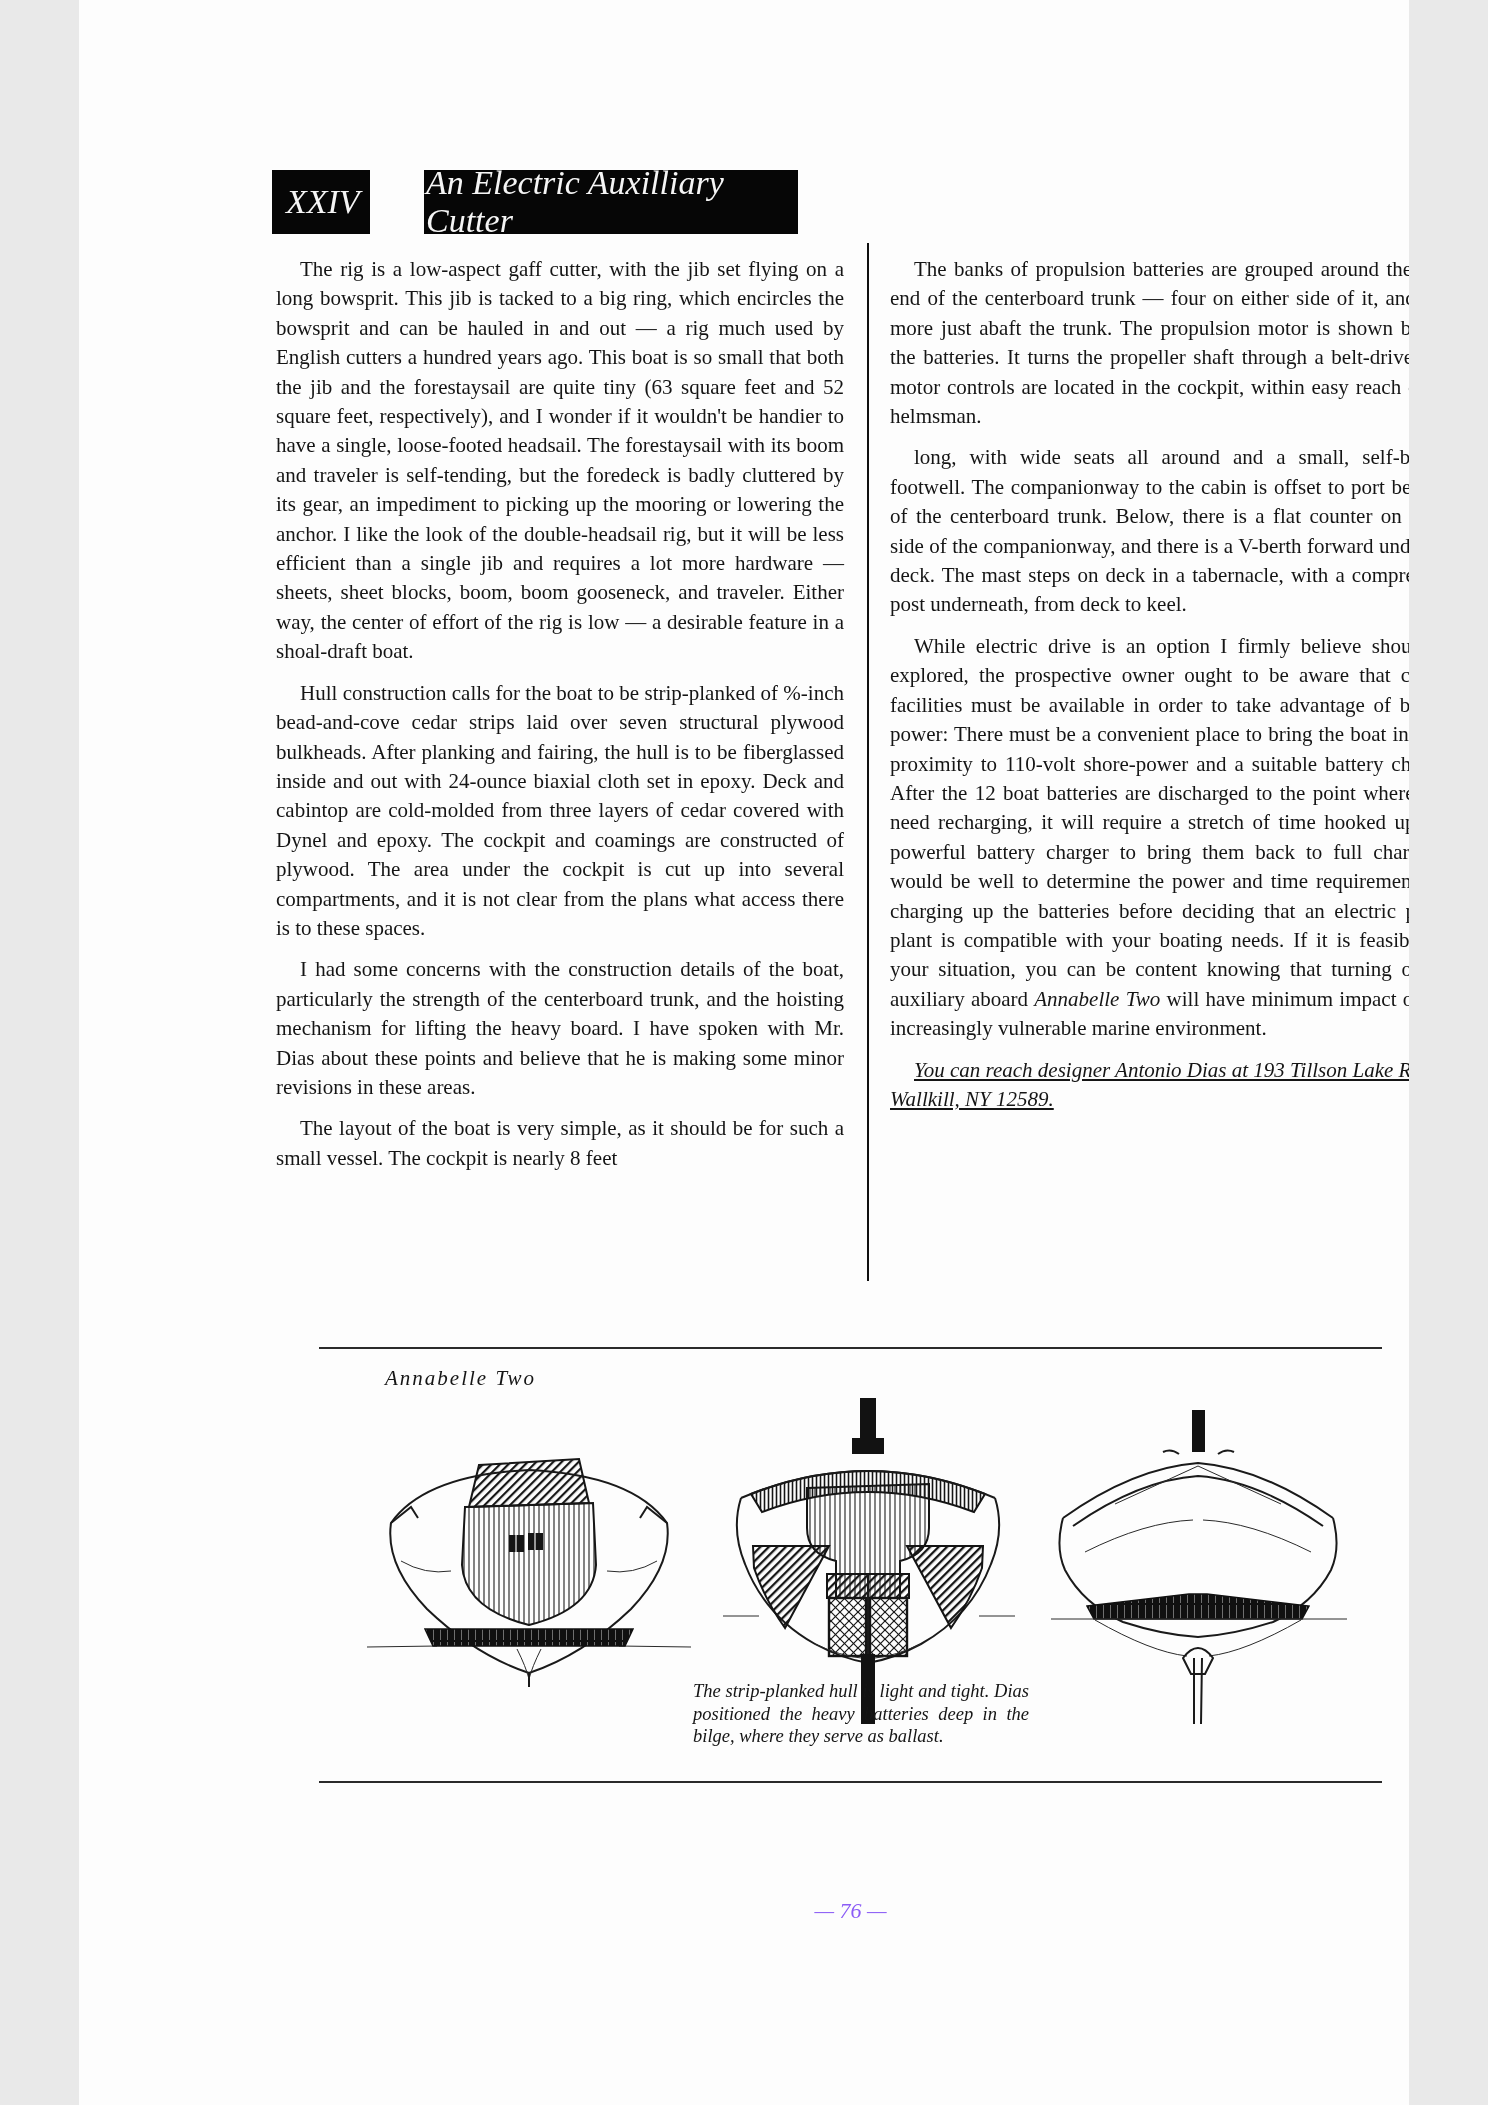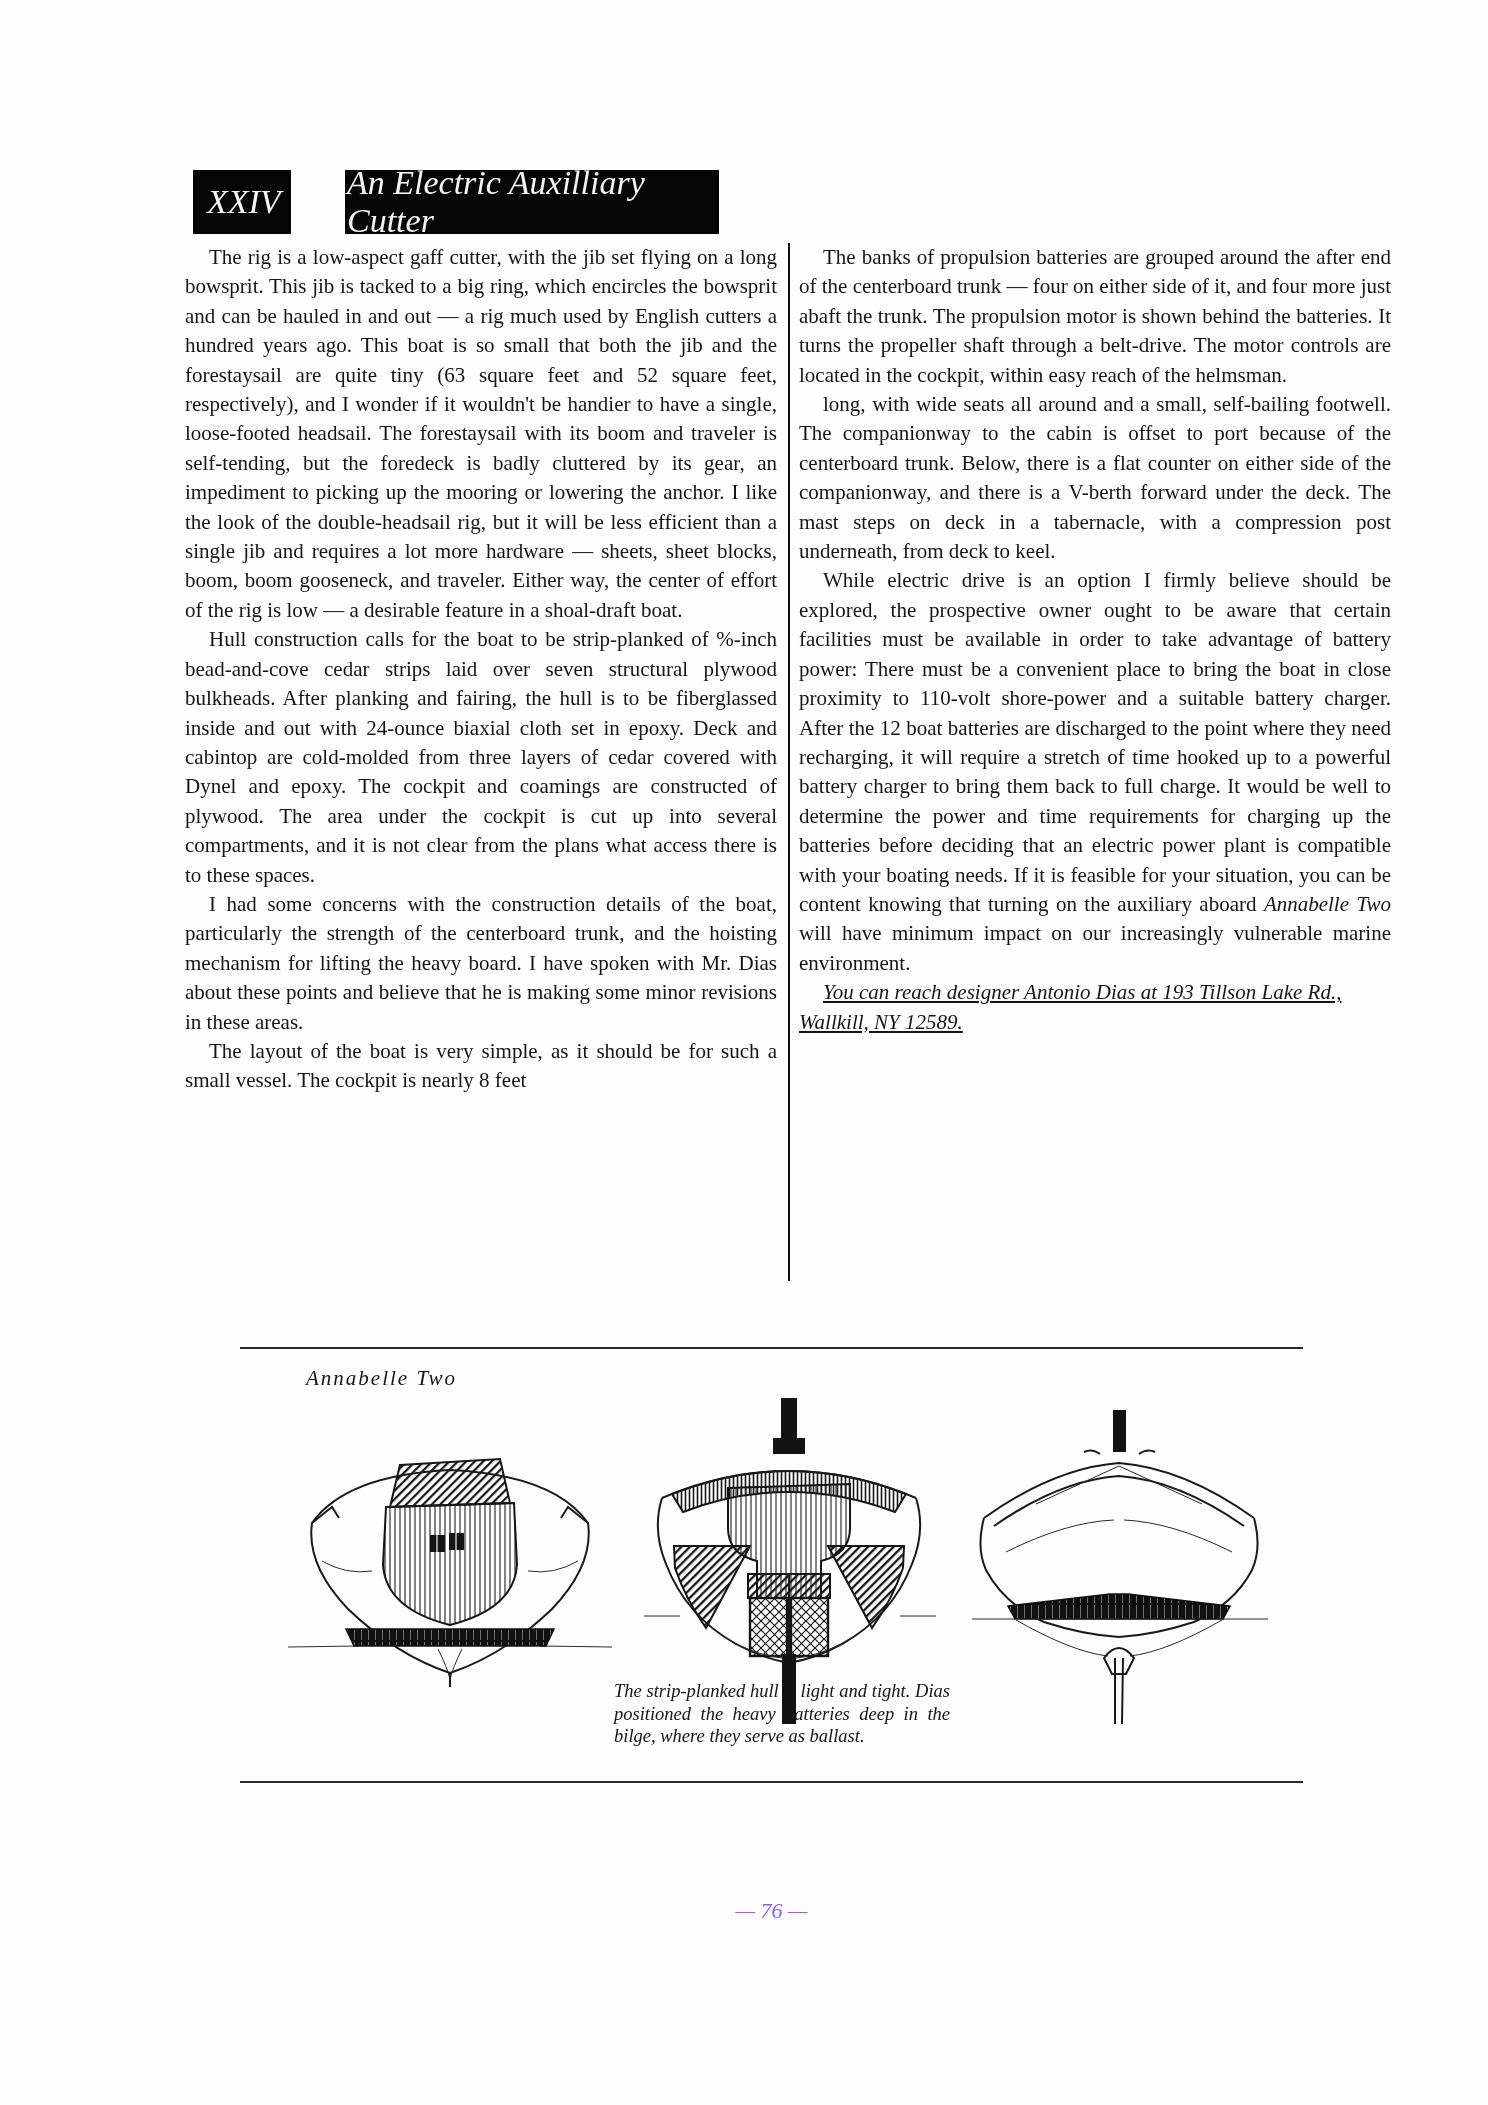--- a/index.html
+++ b/index.html
@@ -1,18 +1,18 @@
 <!DOCTYPE html>
 <html><head>
 <meta charset="utf-8">
 <style>
   html,body{margin:0;padding:0;background:#e9e9e9;}
   .page{
     position:relative;
-    width:1488px;height:2105px;
+    width:1330px;height:2105px;
     margin:0 auto;
     background:#fdfdfd;
     font-family:"Liberation Serif", serif;
     color:#151515;
     overflow:hidden;
   }
   
   .hdr-box{
     position:absolute;top:170px;height:64px;
     background:#060606;color:#f5f5f5;
@@ -23,21 +23,21 @@
   .hdr-chapter{left:193px;width:98px;padding-left:14px;}
   .hdr-title{left:345px;width:374px;padding-left:2px;}
   
   .col{
     position:absolute;top:243px;width:592px;
     font-size:21px;line-height:29.4px;
     text-align:justify;
   }
   .col-left{left:185px;}
   .col-right{left:799px;}
-  .col p{margin:0;text-indent:24px;}
+  .col p{margin:12px;text-indent:24px;}
   .col-divider{
     position:absolute;left:788px;top:243px;
     width:2px;height:1038px;background:#101010;
   }
   .boat-name{font-style:italic;}
   .contact-note{
     margin-top:27px;font-style:italic;text-indent:4px;text-align:left;text-decoration:underline;
   }
   
   .rule{position:absolute;left:240px;width:1063px;height:2px;background:#2a2a2a;}

